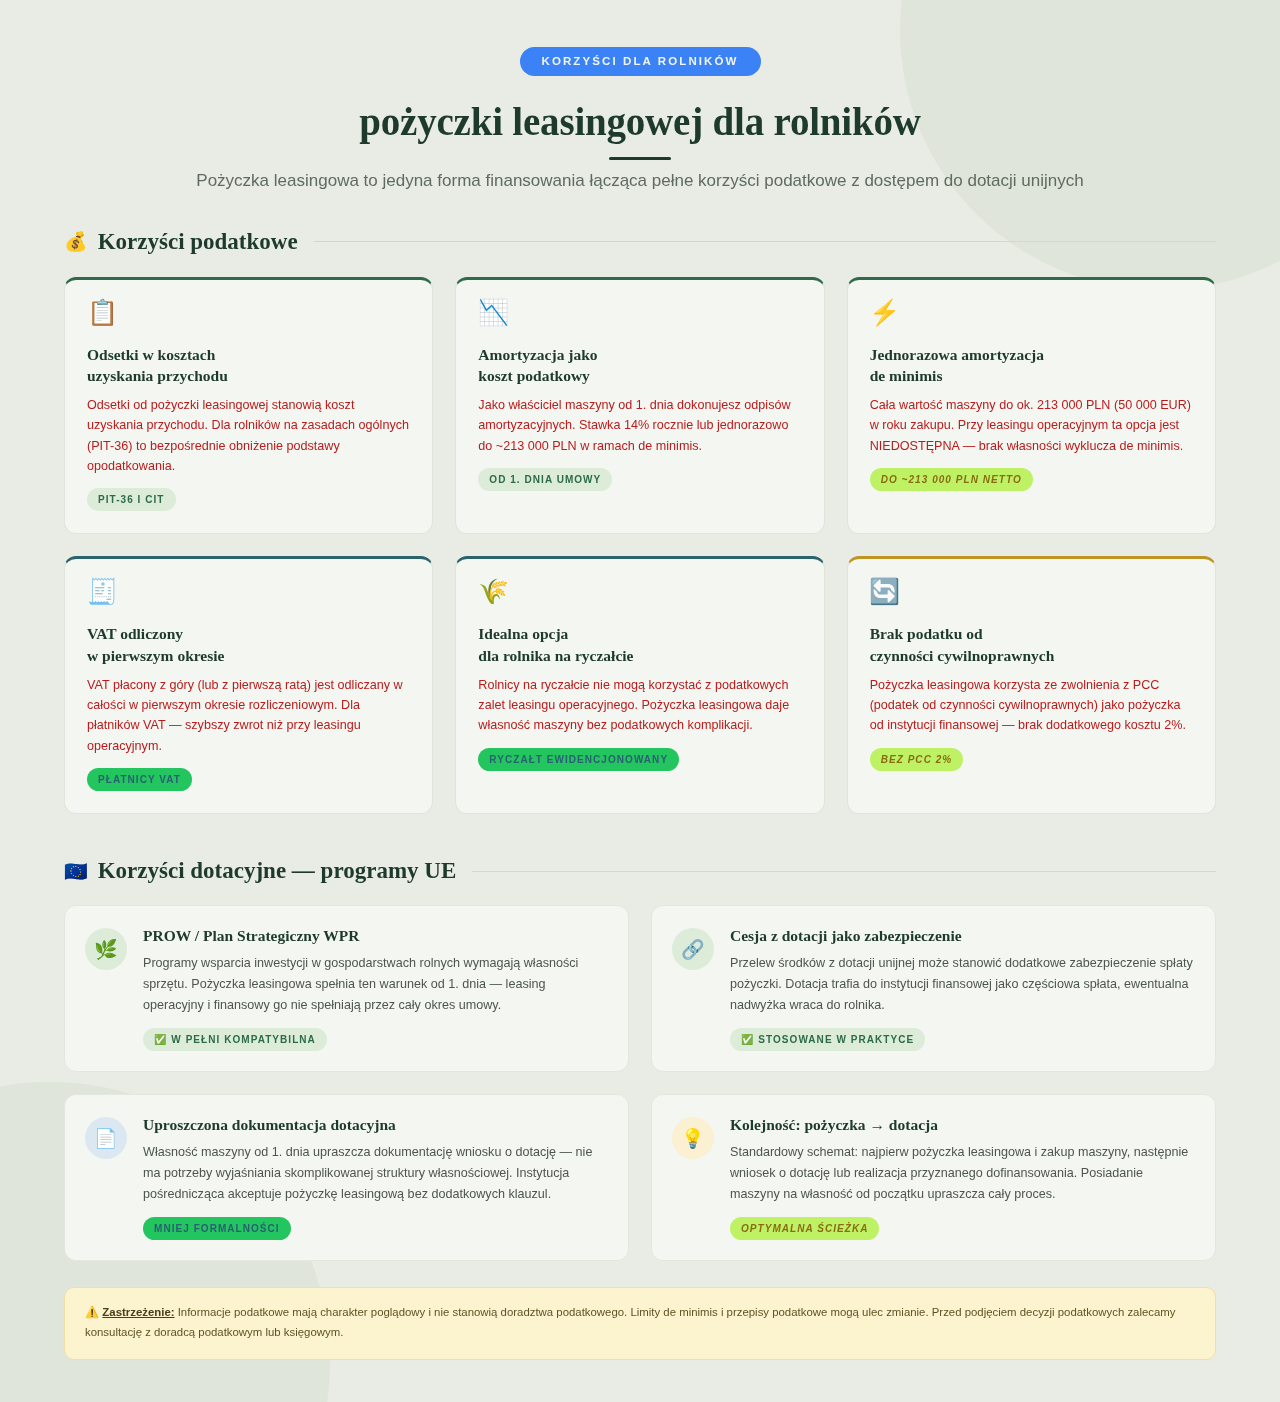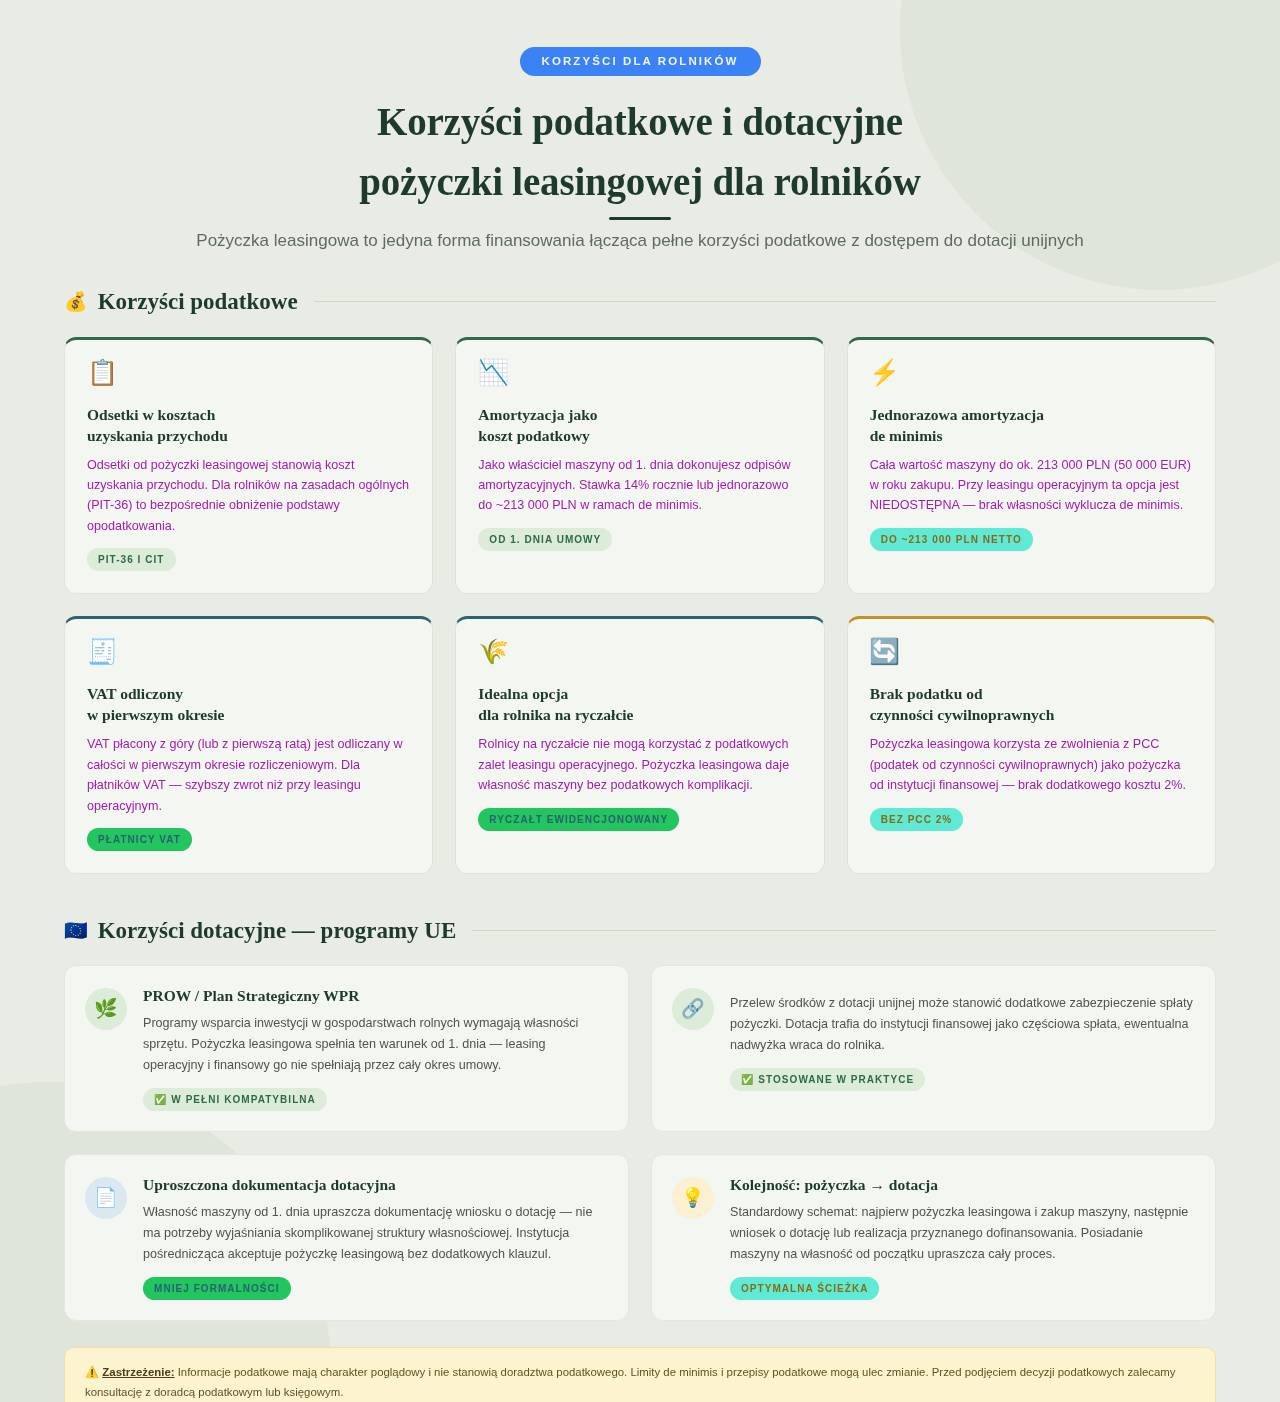--- a/index.html
+++ b/index.html
@@ -132,40 +132,40 @@
     font-weight: bold;
     color: #1d3a2c;
     line-height: 1.36;
     margin-top: 12px;
     white-space: pre-line;
   }
 
   .tcard p {
     font-size: 12.6px;
     line-height: 1.62;
-    color: #a21caf;
+    color: #b91c1c;
     margin-top: 9px;
   }
 
   .badge {
     display: inline-flex;
     align-items: center;
     gap: 5px;
     align-self: flex-start;
     margin-top: 12px;
     font-size: 10px;
     font-weight: bold;
     letter-spacing: 1.05px;
     padding: 6px 11px;
     border-radius: 20px;
     white-space: nowrap;
   }
   .badge.green { background: #dcecd9; color: #2c6b45; }
   .badge.blue  { background: #22c55e; color: #2a6073; }
-  .badge.amber { background: #5eead4; color: #8a6b12; }
+  .badge.amber { background: #bef264; color: #8a6b12; font-style: italic; }
 
   
   .grid2 {
     display: grid;
     grid-template-columns: repeat(2, 1fr);
     gap: 22px;
     margin-top: 21px;
   }
 
   .ucard {
@@ -224,21 +224,20 @@
 <body>
 
 <div class="bg-blob bg-blob-tr"></div>
 <div class="bg-blob bg-blob-bl"></div>
 
 <div class="page">
 
   <div class="hero">
     <div class="eyebrow">KORZYŚCI DLA ROLNIKÓW</div>
     <h1 class="hero-title">
-      <span class="l1">Korzyści podatkowe i dotacyjne</span>
       <span class="l2">pożyczki leasingowej dla rolników</span>
       <span class="underline"></span>
     </h1>
     <p class="hero-sub">Pożyczka leasingowa to jedyna forma finansowania łącząca pełne korzyści podatkowe z dostępem do dotacji unijnych</p>
   </div>
 
   <div class="section-head">
     <span class="emoji">💰</span>
     <h2>Korzyści podatkowe</h2>
     <span class="rule"></span>
@@ -295,21 +294,21 @@
     <span class="rule"></span>
   </div>
 
   <div class="grid2" id="ue-grid">
       <div class="ucard">
         <div class="circ green">🌿</div>
         <div class="body"><h3>PROW / Plan Strategiczny WPR</h3><p>Programy wsparcia inwestycji w gospodarstwach rolnych wymagają własności sprzętu. Pożyczka leasingowa spełnia ten warunek od 1. dnia — leasing operacyjny i finansowy go nie spełniają przez cały okres umowy.</p><span class="badge green">✅ W PEŁNI KOMPATYBILNA</span></div>
       </div>
       <div class="ucard">
         <div class="circ green">🔗</div>
-        <div class="body"><p>Przelew środków z dotacji unijnej może stanowić dodatkowe zabezpieczenie spłaty pożyczki. Dotacja trafia do instytucji finansowej jako częściowa spłata, ewentualna nadwyżka wraca do rolnika.</p><span class="badge green">✅ STOSOWANE W PRAKTYCE</span></div>
+        <div class="body"><h3>Cesja z dotacji jako zabezpieczenie</h3><p>Przelew środków z dotacji unijnej może stanowić dodatkowe zabezpieczenie spłaty pożyczki. Dotacja trafia do instytucji finansowej jako częściowa spłata, ewentualna nadwyżka wraca do rolnika.</p><span class="badge green">✅ STOSOWANE W PRAKTYCE</span></div>
       </div>
       <div class="ucard">
         <div class="circ blue">📄</div>
         <div class="body"><h3>Uproszczona dokumentacja dotacyjna</h3><p>Własność maszyny od 1. dnia upraszcza dokumentację wniosku o dotację — nie ma potrzeby wyjaśniania skomplikowanej struktury własnościowej. Instytucja pośrednicząca akceptuje pożyczkę leasingową bez dodatkowych klauzul.</p><span class="badge blue">MNIEJ FORMALNOŚCI</span></div>
       </div>
       <div class="ucard">
         <div class="circ amber">💡</div>
         <div class="body"><h3>Kolejność: pożyczka → dotacja</h3><p>Standardowy schemat: najpierw pożyczka leasingowa i zakup maszyny, następnie wniosek o dotację lub realizacja przyznanego dofinansowania. Posiadanie maszyny na własność od początku upraszcza cały proces.</p><span class="badge amber">OPTYMALNA ŚCIEŻKA</span></div>
       </div>
     </div>

